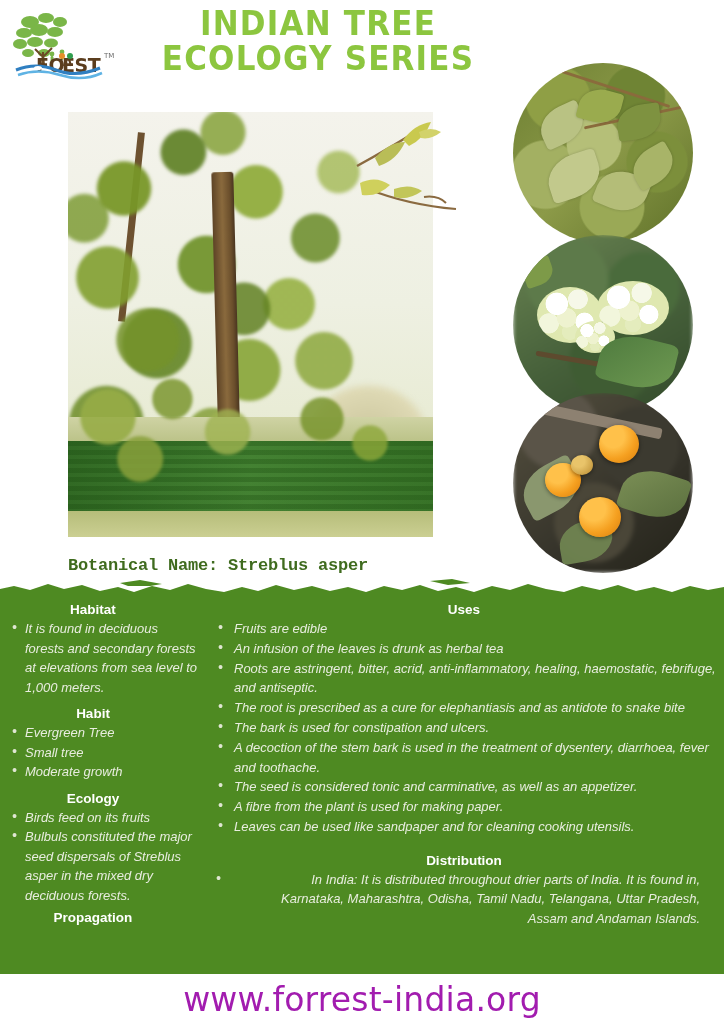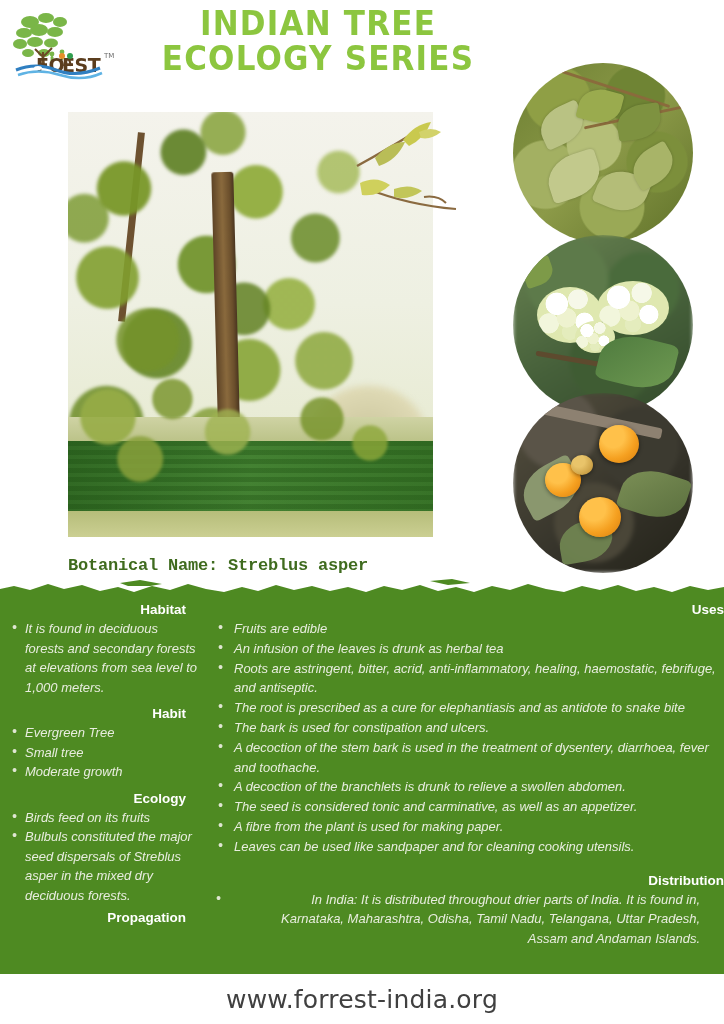--- a/index.html
+++ b/index.html
@@ -164,21 +164,21 @@
     background:#4e8a22;
   }
   .torn-top{position:absolute;left:0;top:-14px;width:724px;height:20px;display:block;}
 
   .content{position:absolute;left:0;top:0;width:724px;height:382px;}
 
   .col-left{position:absolute;left:0;top:10px;width:200px;}
   .col-right{position:absolute;left:204px;top:10px;width:520px;}
 
   .sec-head{
-    display:block;text-align:right;
+    display:block;text-align:center;
     font-size:13.5px;font-weight:bold;color:#ffffff;
     margin:0 0 2px 0;
   }
   .sec-head.left-pad{padding-right:14px;}
 
   ul.bullets{list-style:none;margin:0 0 0 0;padding:0;font-style:italic;}
   ul.bullets li{
     position:relative;
     color:#e8eddf;font-size:13px;line-height:19.5px;
     padding-left:17px;margin:0 0 0 8px;
@@ -201,21 +201,21 @@
     content:"\2022";position:absolute;left:12px;top:-1px;color:#dfe6d2;font-size:14px;
   }
 
   
   .footer{
     position:absolute;left:0;top:974px;width:724px;height:50px;background:#ffffff;
     display:flex;align-items:center;justify-content:center;
   }
   .footer-url{
     font-family:"DejaVu Sans", sans-serif;
-    font-size:25px;color:#404040;letter-spacing:.2px;
+    font-size:33px;color:#a21caf;letter-spacing:.2px;
   }
 </style>
 </head>
 <body>
 
 <div class="poster">
 
   <div class="header">
 
     <div class="logo">
@@ -372,21 +372,20 @@
       <div class="col-right">
 
         <div class="sec-head">Uses</div>
         <ul class="bullets">
           <li>Fruits are edible</li>
           <li>An infusion of the leaves is drunk as herbal tea</li>
           <li>Roots are astringent, bitter, acrid, anti-inflammatory, healing, haemostatic, febrifuge, and antiseptic.</li>
           <li>The root is prescribed as a cure for elephantiasis and as antidote to snake bite</li>
           <li>The bark is used for constipation and ulcers.</li>
           <li>A decoction of the stem bark is used in the treatment of dysentery, diarrhoea, fever and toothache.</li>
-          <li>A decoction of the branchlets is drunk to relieve a swollen abdomen.</li>
           <li>The seed is considered tonic and carminative, as well as an appetizer.</li>
           <li>A fibre from the plant is used for making paper.</li>
           <li>Leaves can be used like sandpaper and for cleaning cooking utensils.</li>
         </ul>
 
         <div class="dist-block">
           <div class="sec-head">Distribution</div>
           <div class="dist-item">In India: It is distributed throughout drier parts of India. It is found in, Karnataka, Maharashtra, Odisha, Tamil Nadu, Telangana, Uttar Pradesh, Assam and Andaman Islands.</div>
         </div>
 

